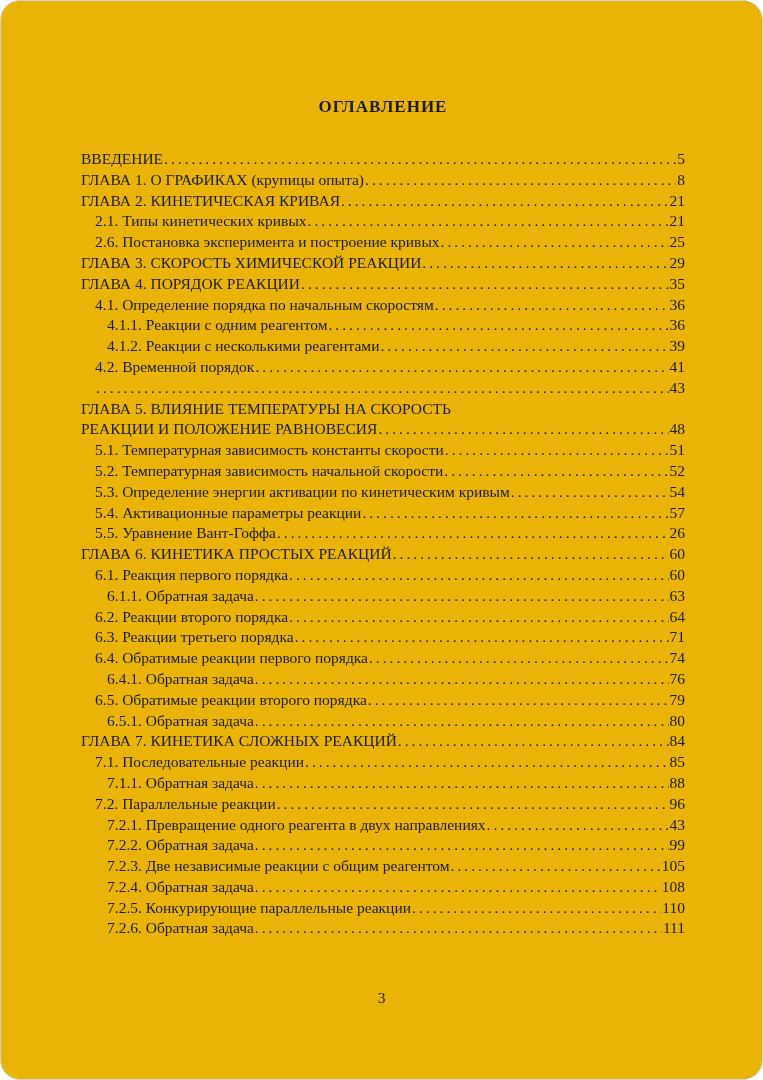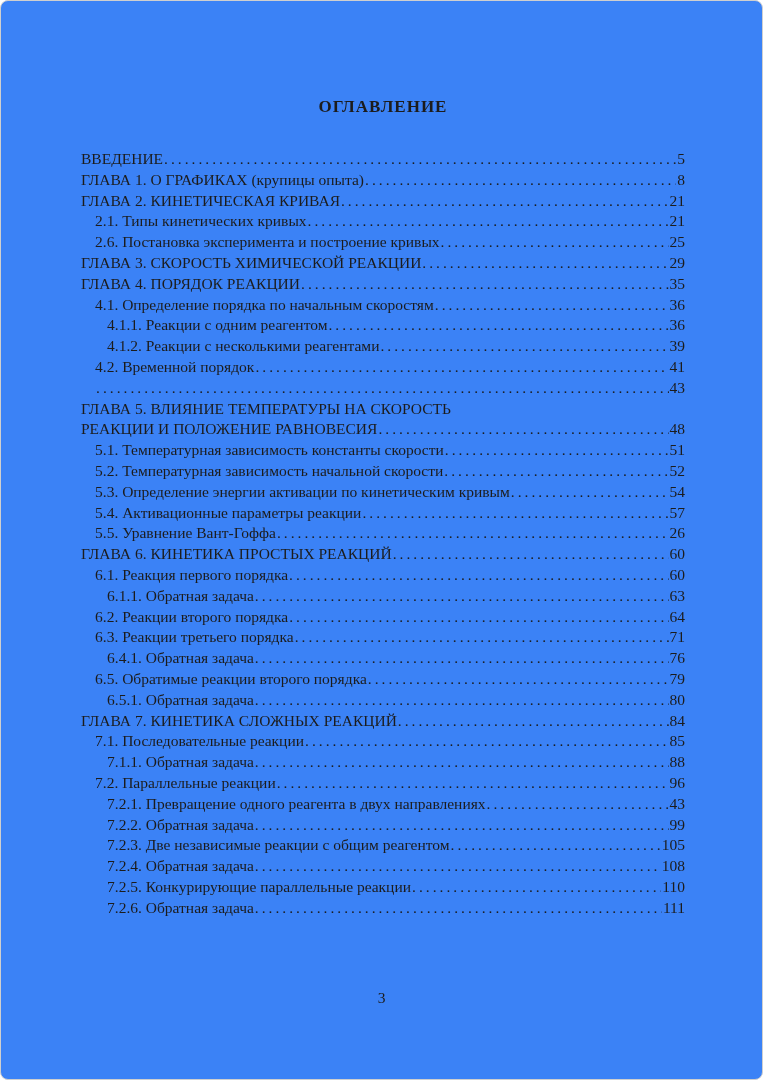--- a/index.html
+++ b/index.html
@@ -4,23 +4,23 @@
 <style>
   * { margin: 0; padding: 0; box-sizing: border-box; }
   html, body { background: #ffffff; }
   body {
     width: 763px; height: 1080px;
     font-family: "Liberation Serif", serif;
     color: #1c1c1c;
   }
   .page {
     width: 763px; height: 1080px;
-    background: #3b82f6;
+    background: #eab308;
     border: 1px solid #cfcfcf;
-    border-radius: 8px;
+    border-radius: 20px;
     position: relative;
     padding: 96px 77px 16px 80px;
     overflow: hidden;
   }
   .doc-title {
     text-align: center;
     font-weight: bold;
     font-size: 17px;
     letter-spacing: 1px;
     margin-bottom: 32px;
@@ -171,20 +171,25 @@
       <div class="toc-row indent-1">
         <span class="toc-text">6.2. Реакции второго порядка </span>
         <span class="leader"></span>
         <span class="toc-page">64</span>
       </div>
       <div class="toc-row indent-1">
         <span class="toc-text">6.3. Реакции третьего порядка </span>
         <span class="leader"></span>
         <span class="toc-page">71</span>
       </div>
+      <div class="toc-row indent-1">
+        <span class="toc-text">6.4. Обратимые реакции первого порядка </span>
+        <span class="leader"></span>
+        <span class="toc-page">74</span>
+      </div>
       <div class="toc-row indent-2">
         <span class="toc-text">6.4.1. Обратная задача </span>
         <span class="leader"></span>
         <span class="toc-page">76</span>
       </div>
       <div class="toc-row indent-1">
         <span class="toc-text">6.5. Обратимые реакции второго порядка </span>
         <span class="leader"></span>
         <span class="toc-page">79</span>
       </div>

